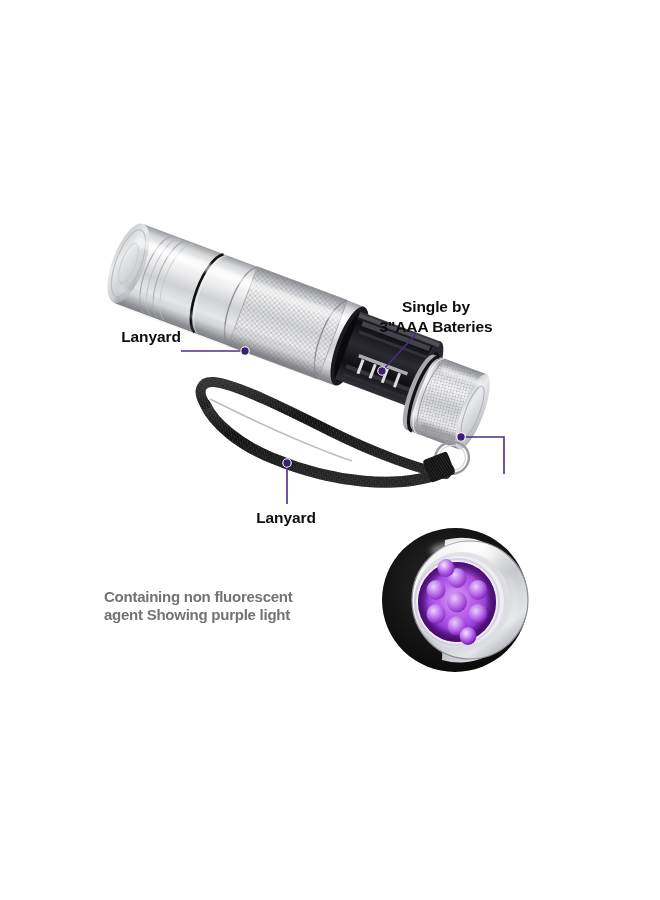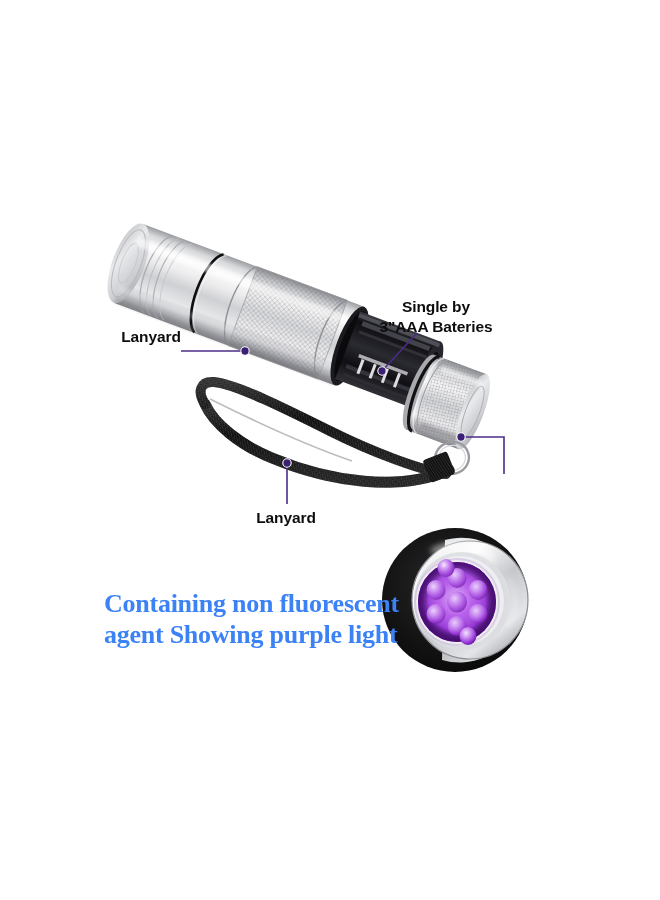--- a/index.html
+++ b/index.html
@@ -32,25 +32,24 @@
   #callout-powered  { left: 372px; top: 297px; width: 128px; text-align: center; }
   #callout-single   { left: 430px; top: 478px; width: 136px; text-align: center; }
   #callout-lanyard  { left: 236px; top: 508px; width: 100px; text-align: center; }
 
   #headline {
     position: absolute;
     left: 104px;
     top: 588px;
     width: 330px;
     font-weight: bold;
-    color: #3b82f6;
-    font-size: 26px;
+    color: #737373;
+    font-size: 15px;
     line-height: 1.2;
     letter-spacing: -0.25px;
-    font-family: Liberation Serif, serif;
   }
 
   
   #art {
     position: absolute;
     left: 0; top: 0;
     width: 660px; height: 900px;
   }
 </style>
 </head>

